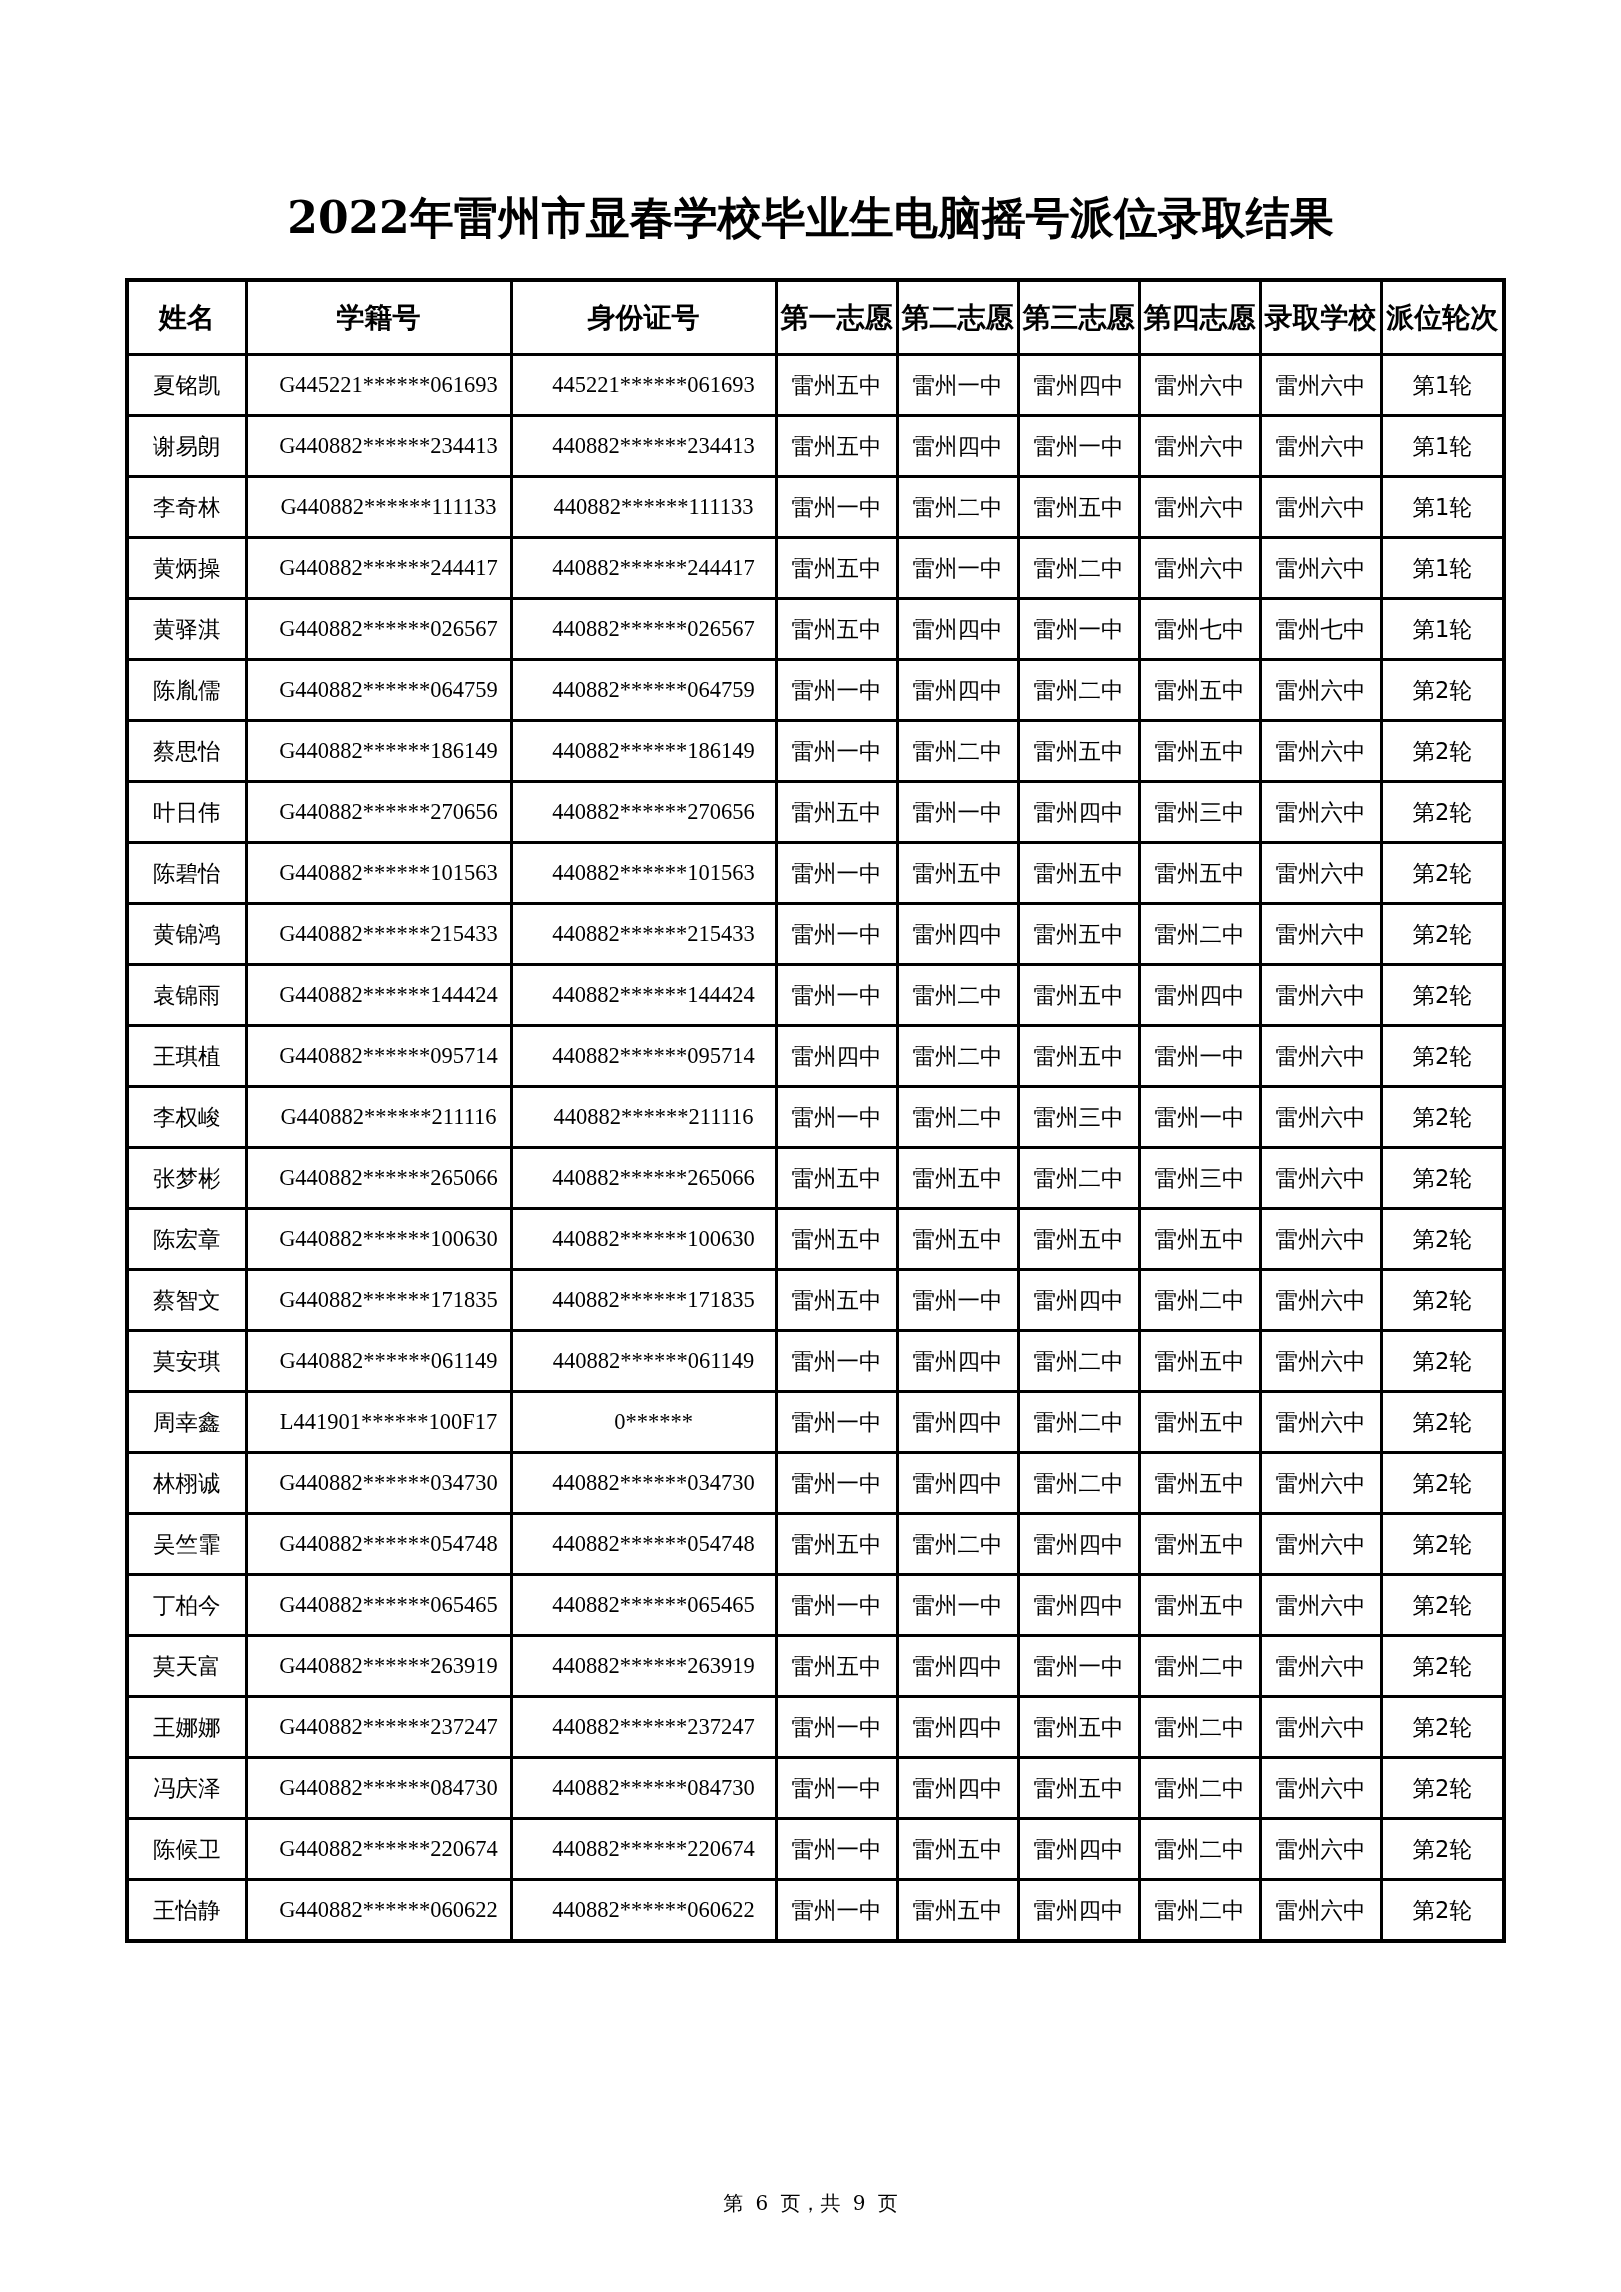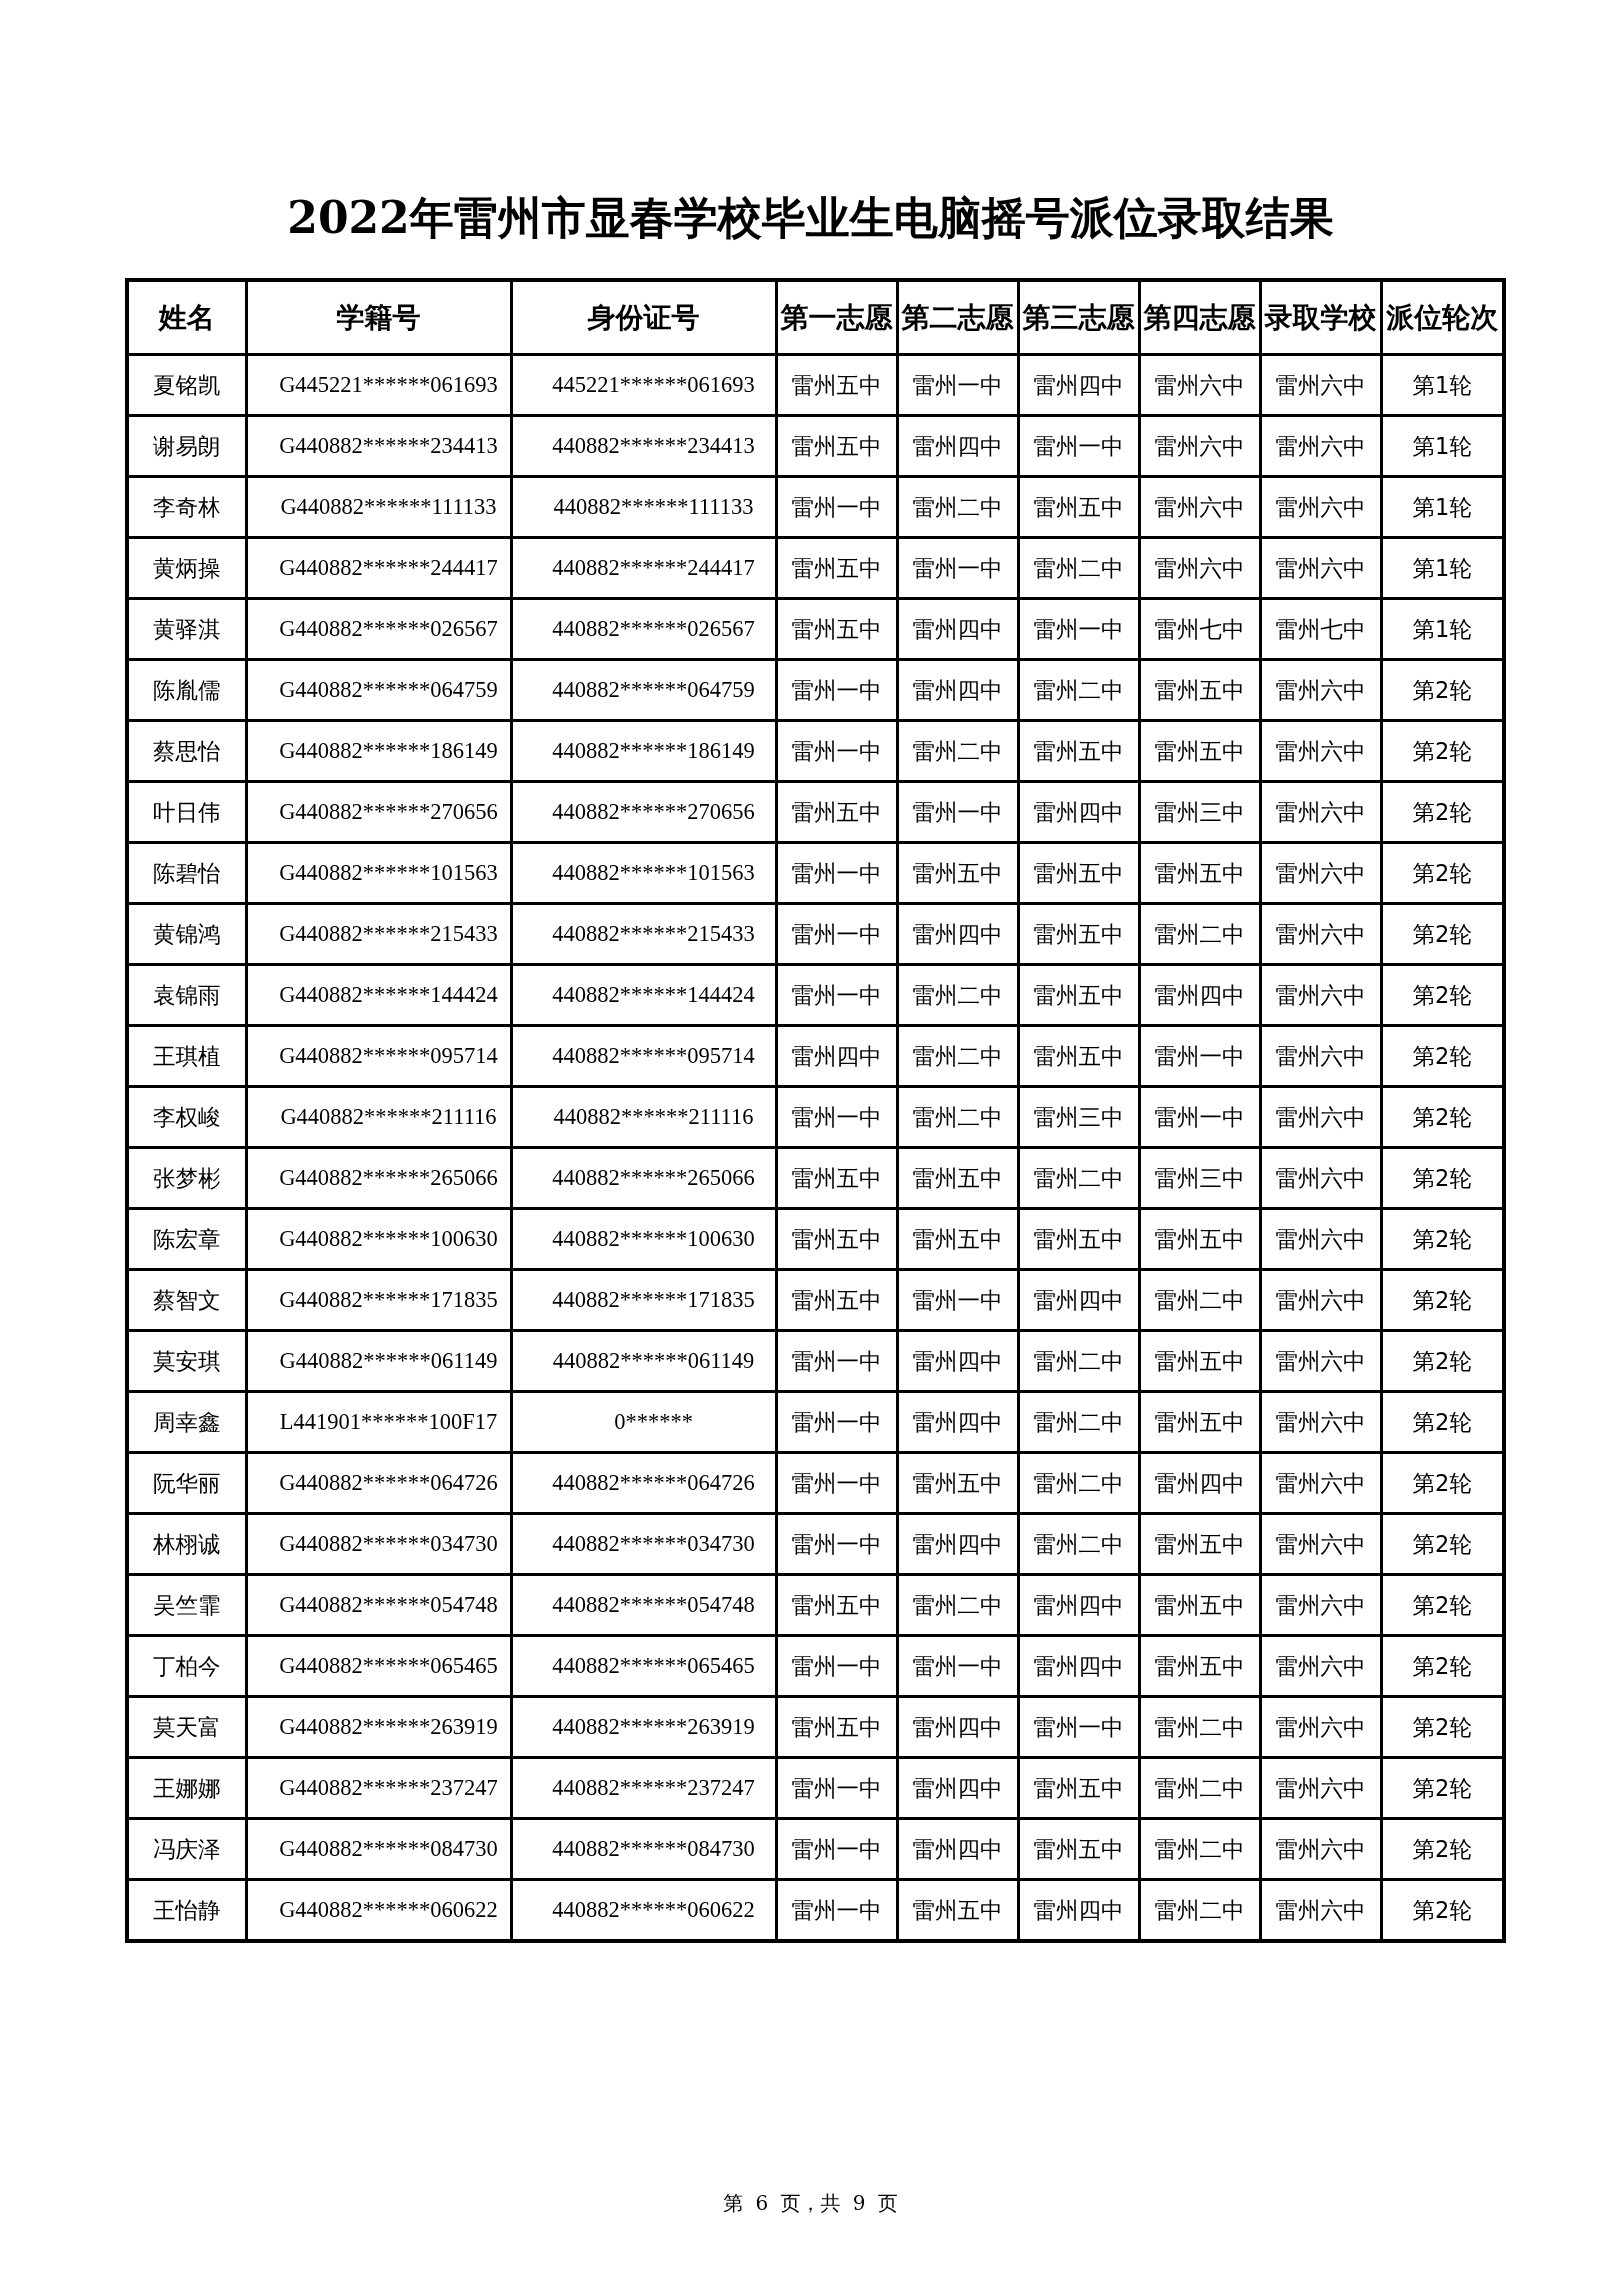--- a/index.html
+++ b/index.html
@@ -263,31 +263,20 @@
         <td class="mono">L441901******100F17</td>
         <td class="mono">0******</td>
         <td>雷州一中</td>
         <td>雷州四中</td>
         <td>雷州二中</td>
         <td>雷州五中</td>
         <td>雷州六中</td>
         <td>第2轮</td>
       </tr>
       <tr>
-        <td>阮华丽</td>
-        <td class="mono">G440882******064726</td>
-        <td class="mono">440882******064726</td>
-        <td>雷州一中</td>
-        <td>雷州五中</td>
-        <td>雷州二中</td>
-        <td>雷州四中</td>
-        <td>雷州六中</td>
-        <td>第2轮</td>
-      </tr>
-      <tr>
         <td>林栩诚</td>
         <td class="mono">G440882******034730</td>
         <td class="mono">440882******034730</td>
         <td>雷州一中</td>
         <td>雷州四中</td>
         <td>雷州二中</td>
         <td>雷州五中</td>
         <td>雷州六中</td>
         <td>第2轮</td>
       </tr>
@@ -340,20 +329,31 @@
         <td class="mono">G440882******084730</td>
         <td class="mono">440882******084730</td>
         <td>雷州一中</td>
         <td>雷州四中</td>
         <td>雷州五中</td>
         <td>雷州二中</td>
         <td>雷州六中</td>
         <td>第2轮</td>
       </tr>
       <tr>
+        <td>陈候卫</td>
+        <td class="mono">G440882******220674</td>
+        <td class="mono">440882******220674</td>
+        <td>雷州一中</td>
+        <td>雷州五中</td>
+        <td>雷州四中</td>
+        <td>雷州二中</td>
+        <td>雷州六中</td>
+        <td>第2轮</td>
+      </tr>
+      <tr>
         <td>王怡静</td>
         <td class="mono">G440882******060622</td>
         <td class="mono">440882******060622</td>
         <td>雷州一中</td>
         <td>雷州五中</td>
         <td>雷州四中</td>
         <td>雷州二中</td>
         <td>雷州六中</td>
         <td>第2轮</td>
       </tr>

